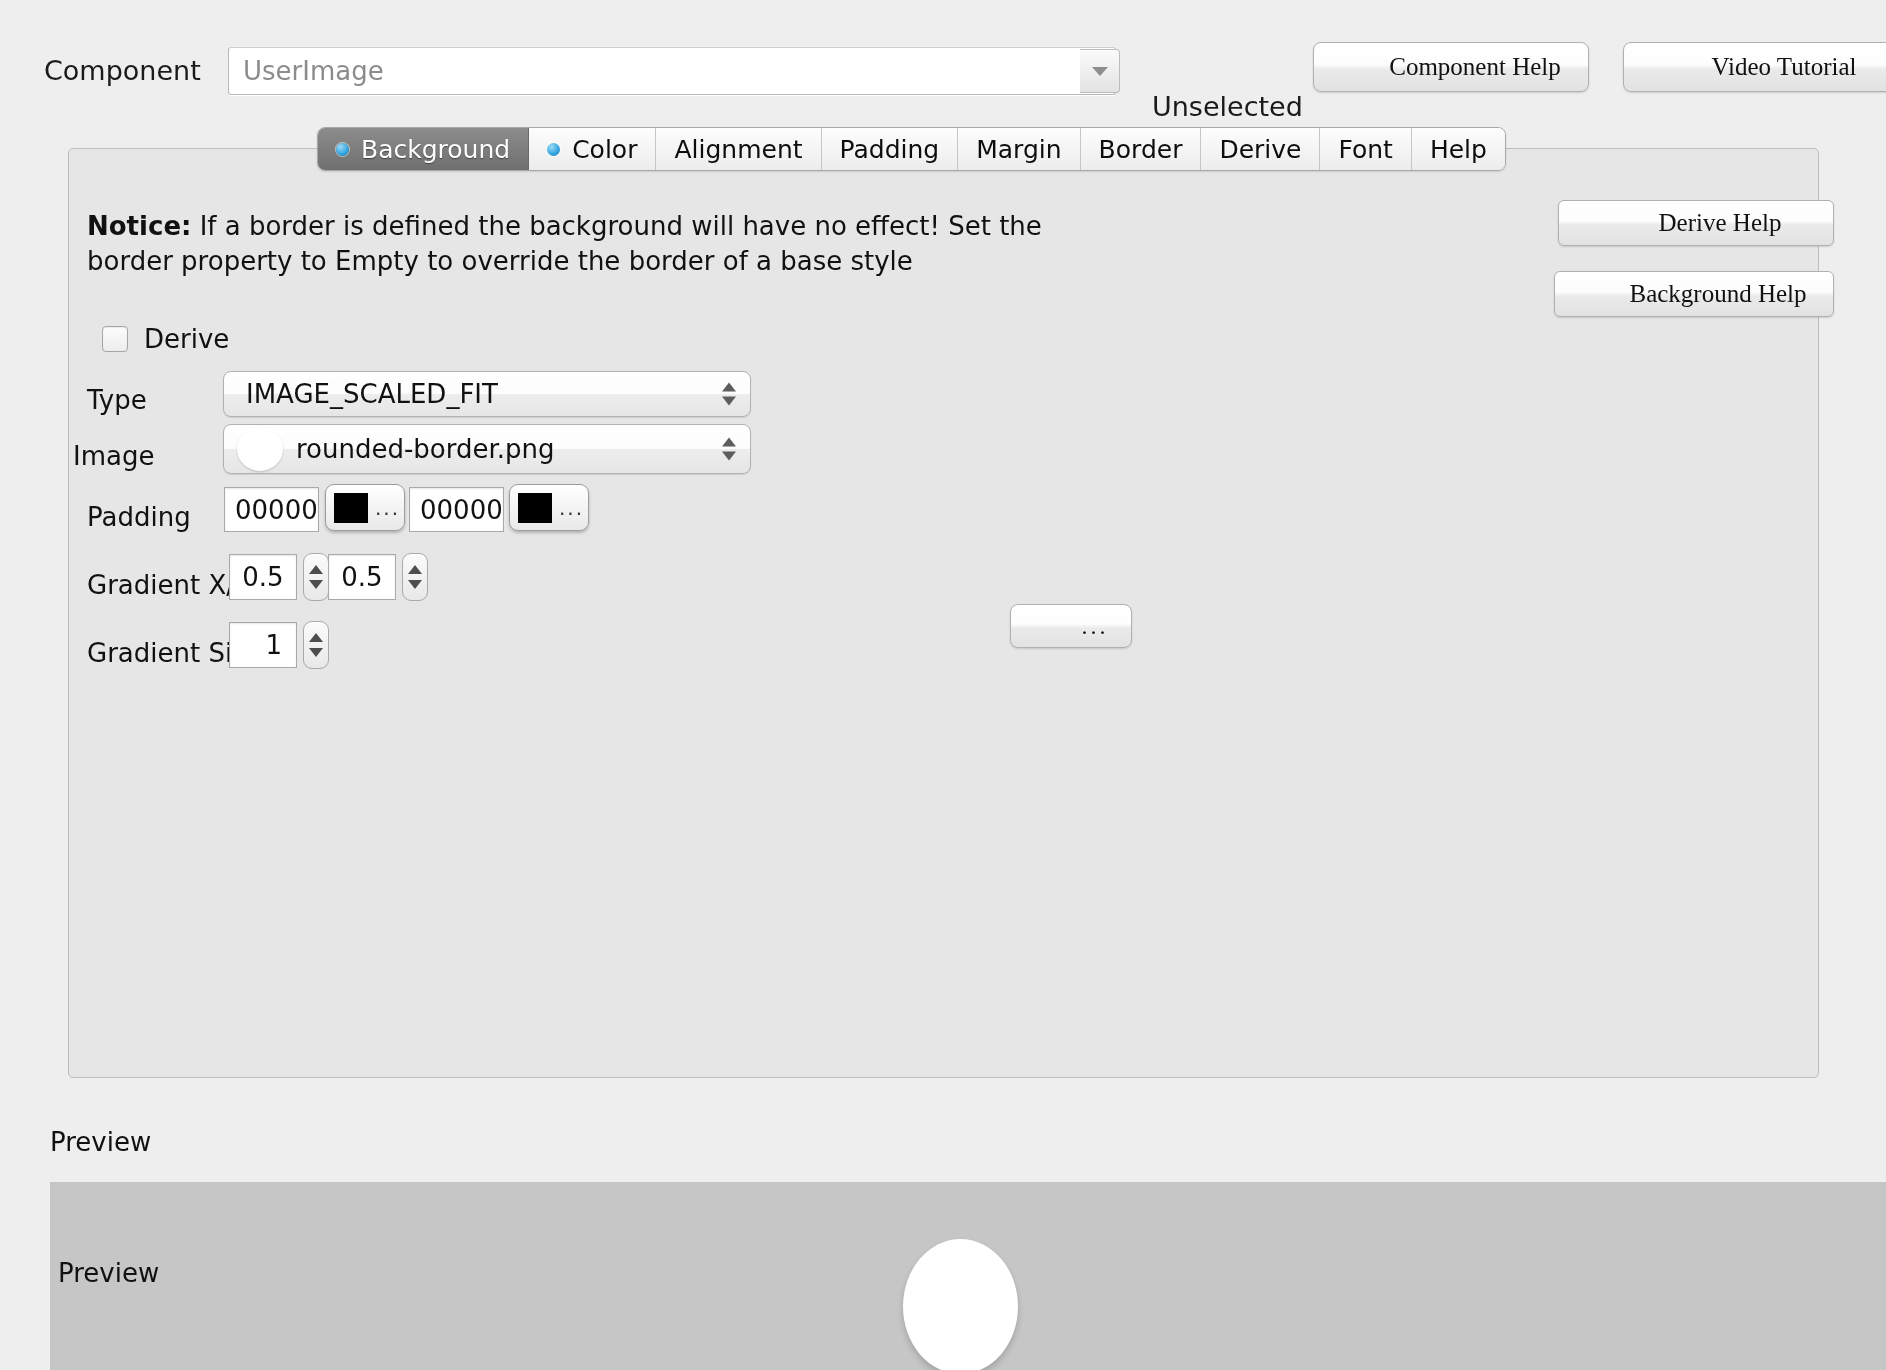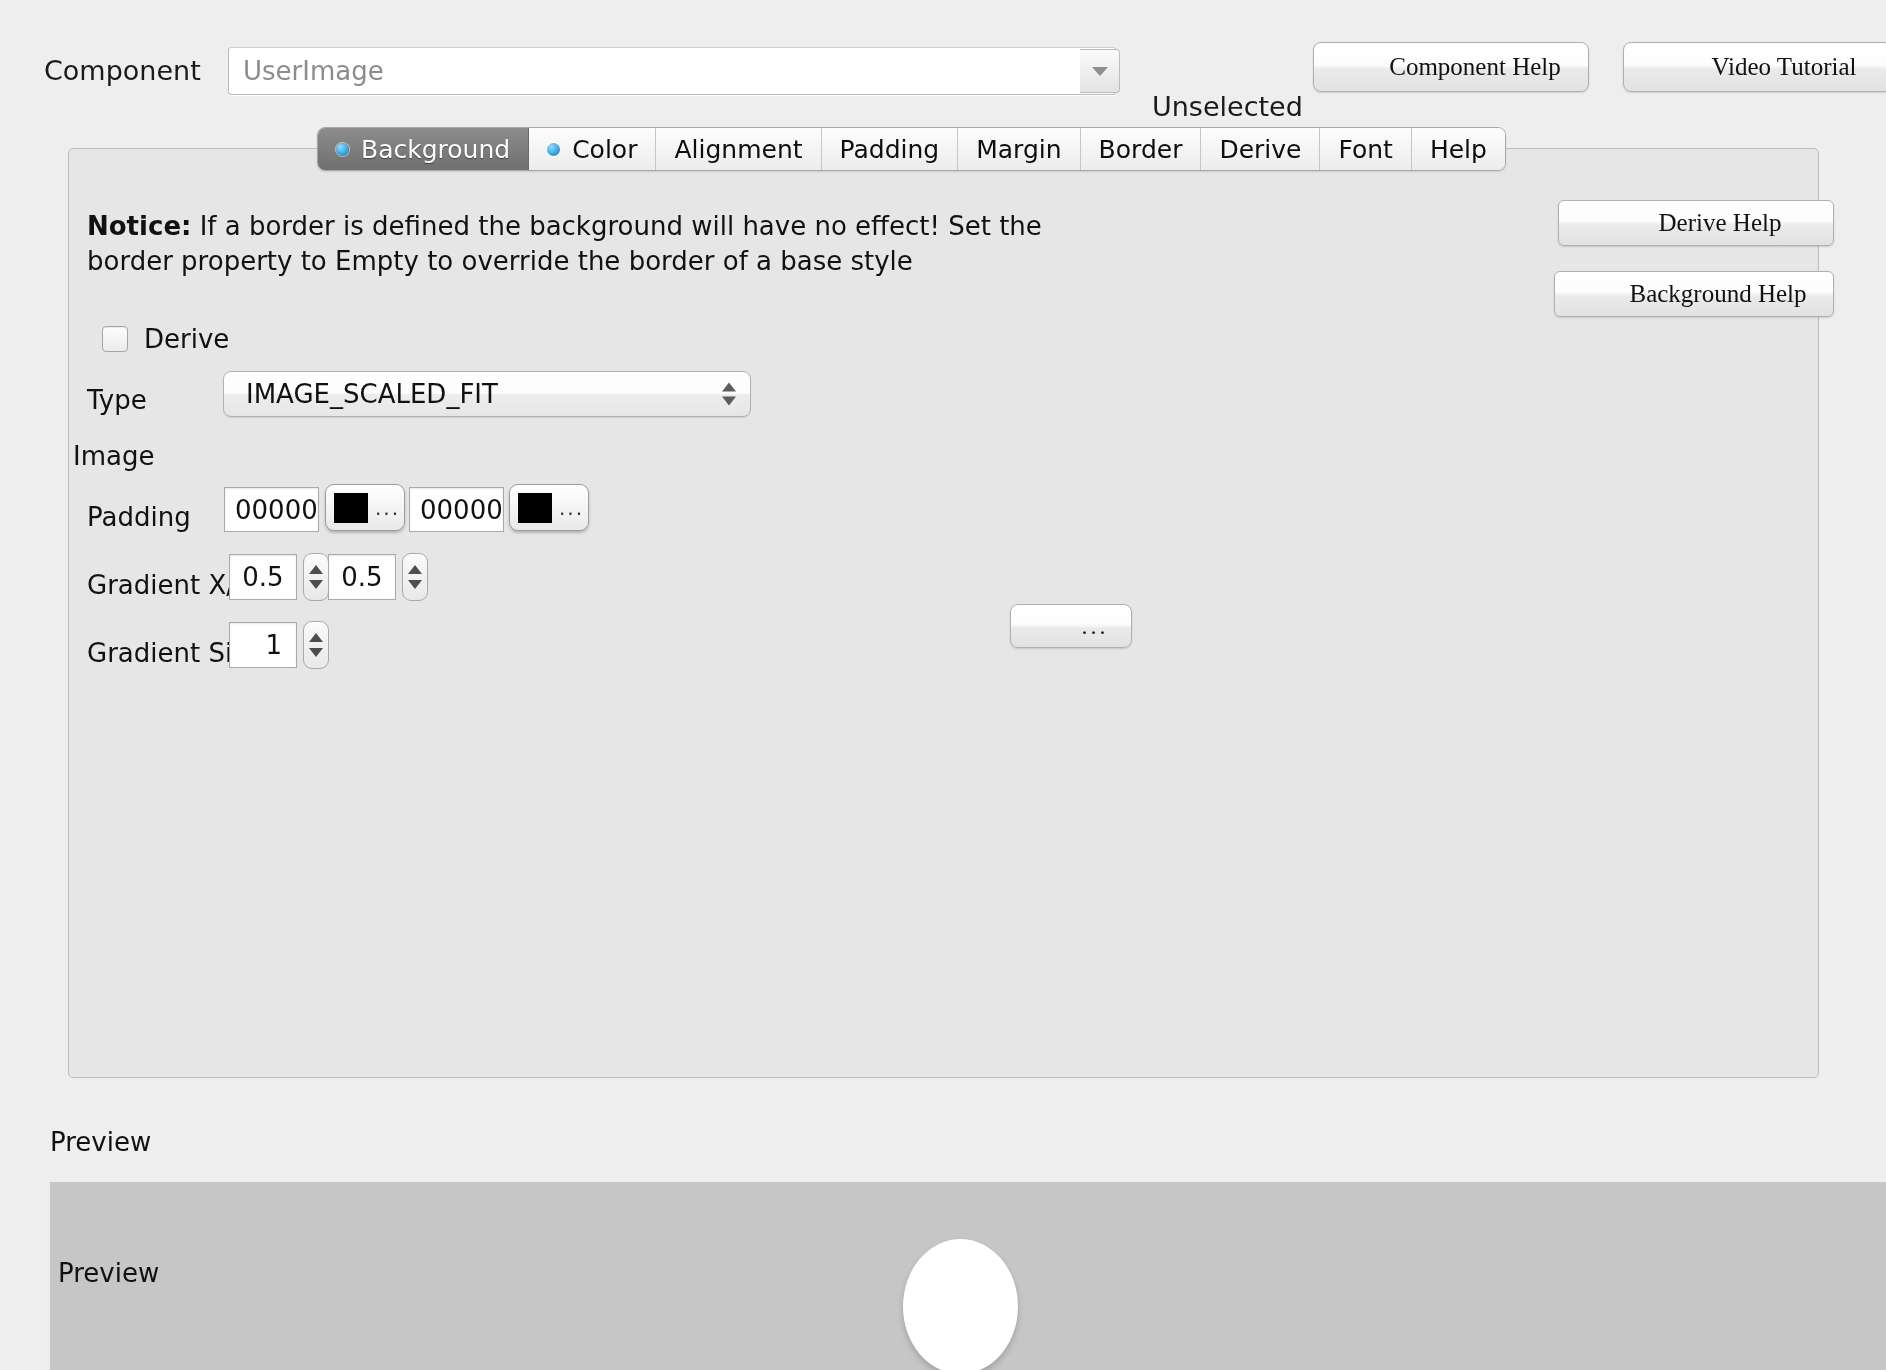--- a/index.html
+++ b/index.html
@@ -286,20 +286,30 @@
   <div class="row-label" style="left:18px; top:238px;">Type</div>
   <div class="select" style="left:154px; top:222px; width:528px; height:46px;">
     <span class="sel-val">IMAGE_SCALED_FIT</span>
     <span class="stepper">
       <span class="ar-up"></span>
       <span class="ar-dn"></span>
     </span>
   </div>
 
   <div class="row-label" style="left:4px; top:294px;">Image</div>
+  <div class="select" style="left:154px; top:275px; width:528px; height:50px;">
+    <span class="img-thumb">
+        <span class="circle"></span>
+      </span>
+    <span class="sel-val" style="padding-left:10px;">rounded-border.png</span>
+    <span class="stepper">
+      <span class="ar-up"></span>
+      <span class="ar-dn"></span>
+    </span>
+  </div>
   <div class="btn btn-browse">...</div>
 
   <div class="row-label" style="left:18px; top:355px;">Padding</div>
   <div class="field left" style="left:155px; top:338px; width:95px; height:45px;">00000</div>
   <div class="swatch-btn" style="left:256px; top:335px; width:80px; height:47px;">
     <span class="swatch"></span>
     <span class="dots">...</span>
   </div>
   <div class="field left" style="left:340px; top:338px; width:95px; height:45px;">00000</div>
   <div class="swatch-btn" style="left:440px; top:335px; width:80px; height:47px;">

